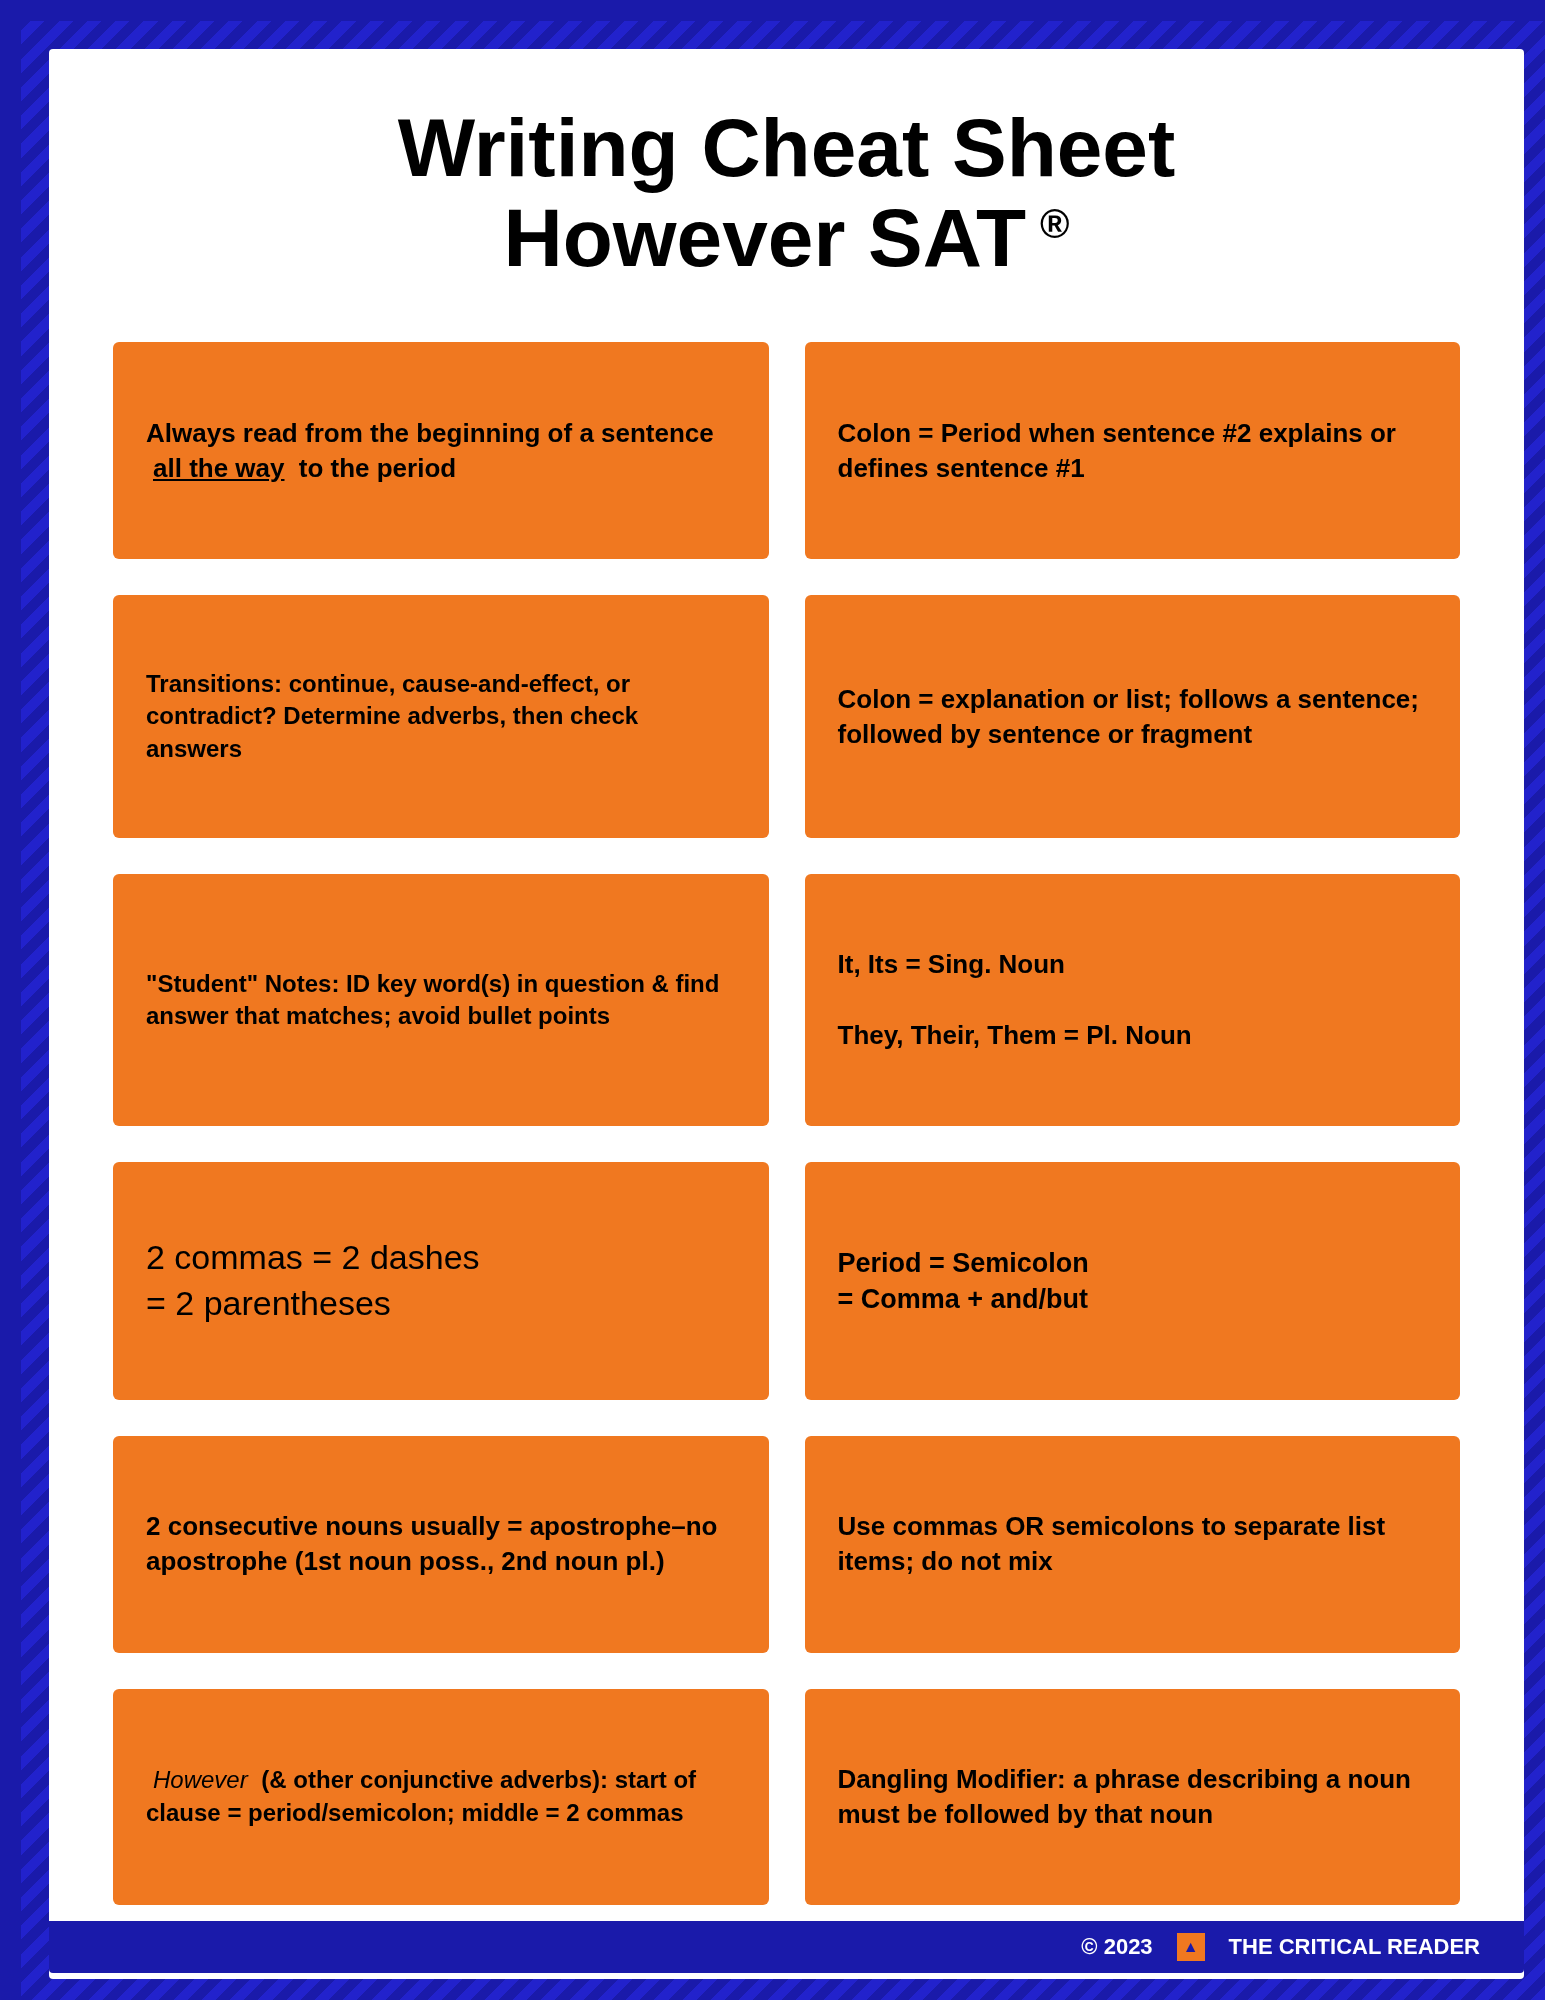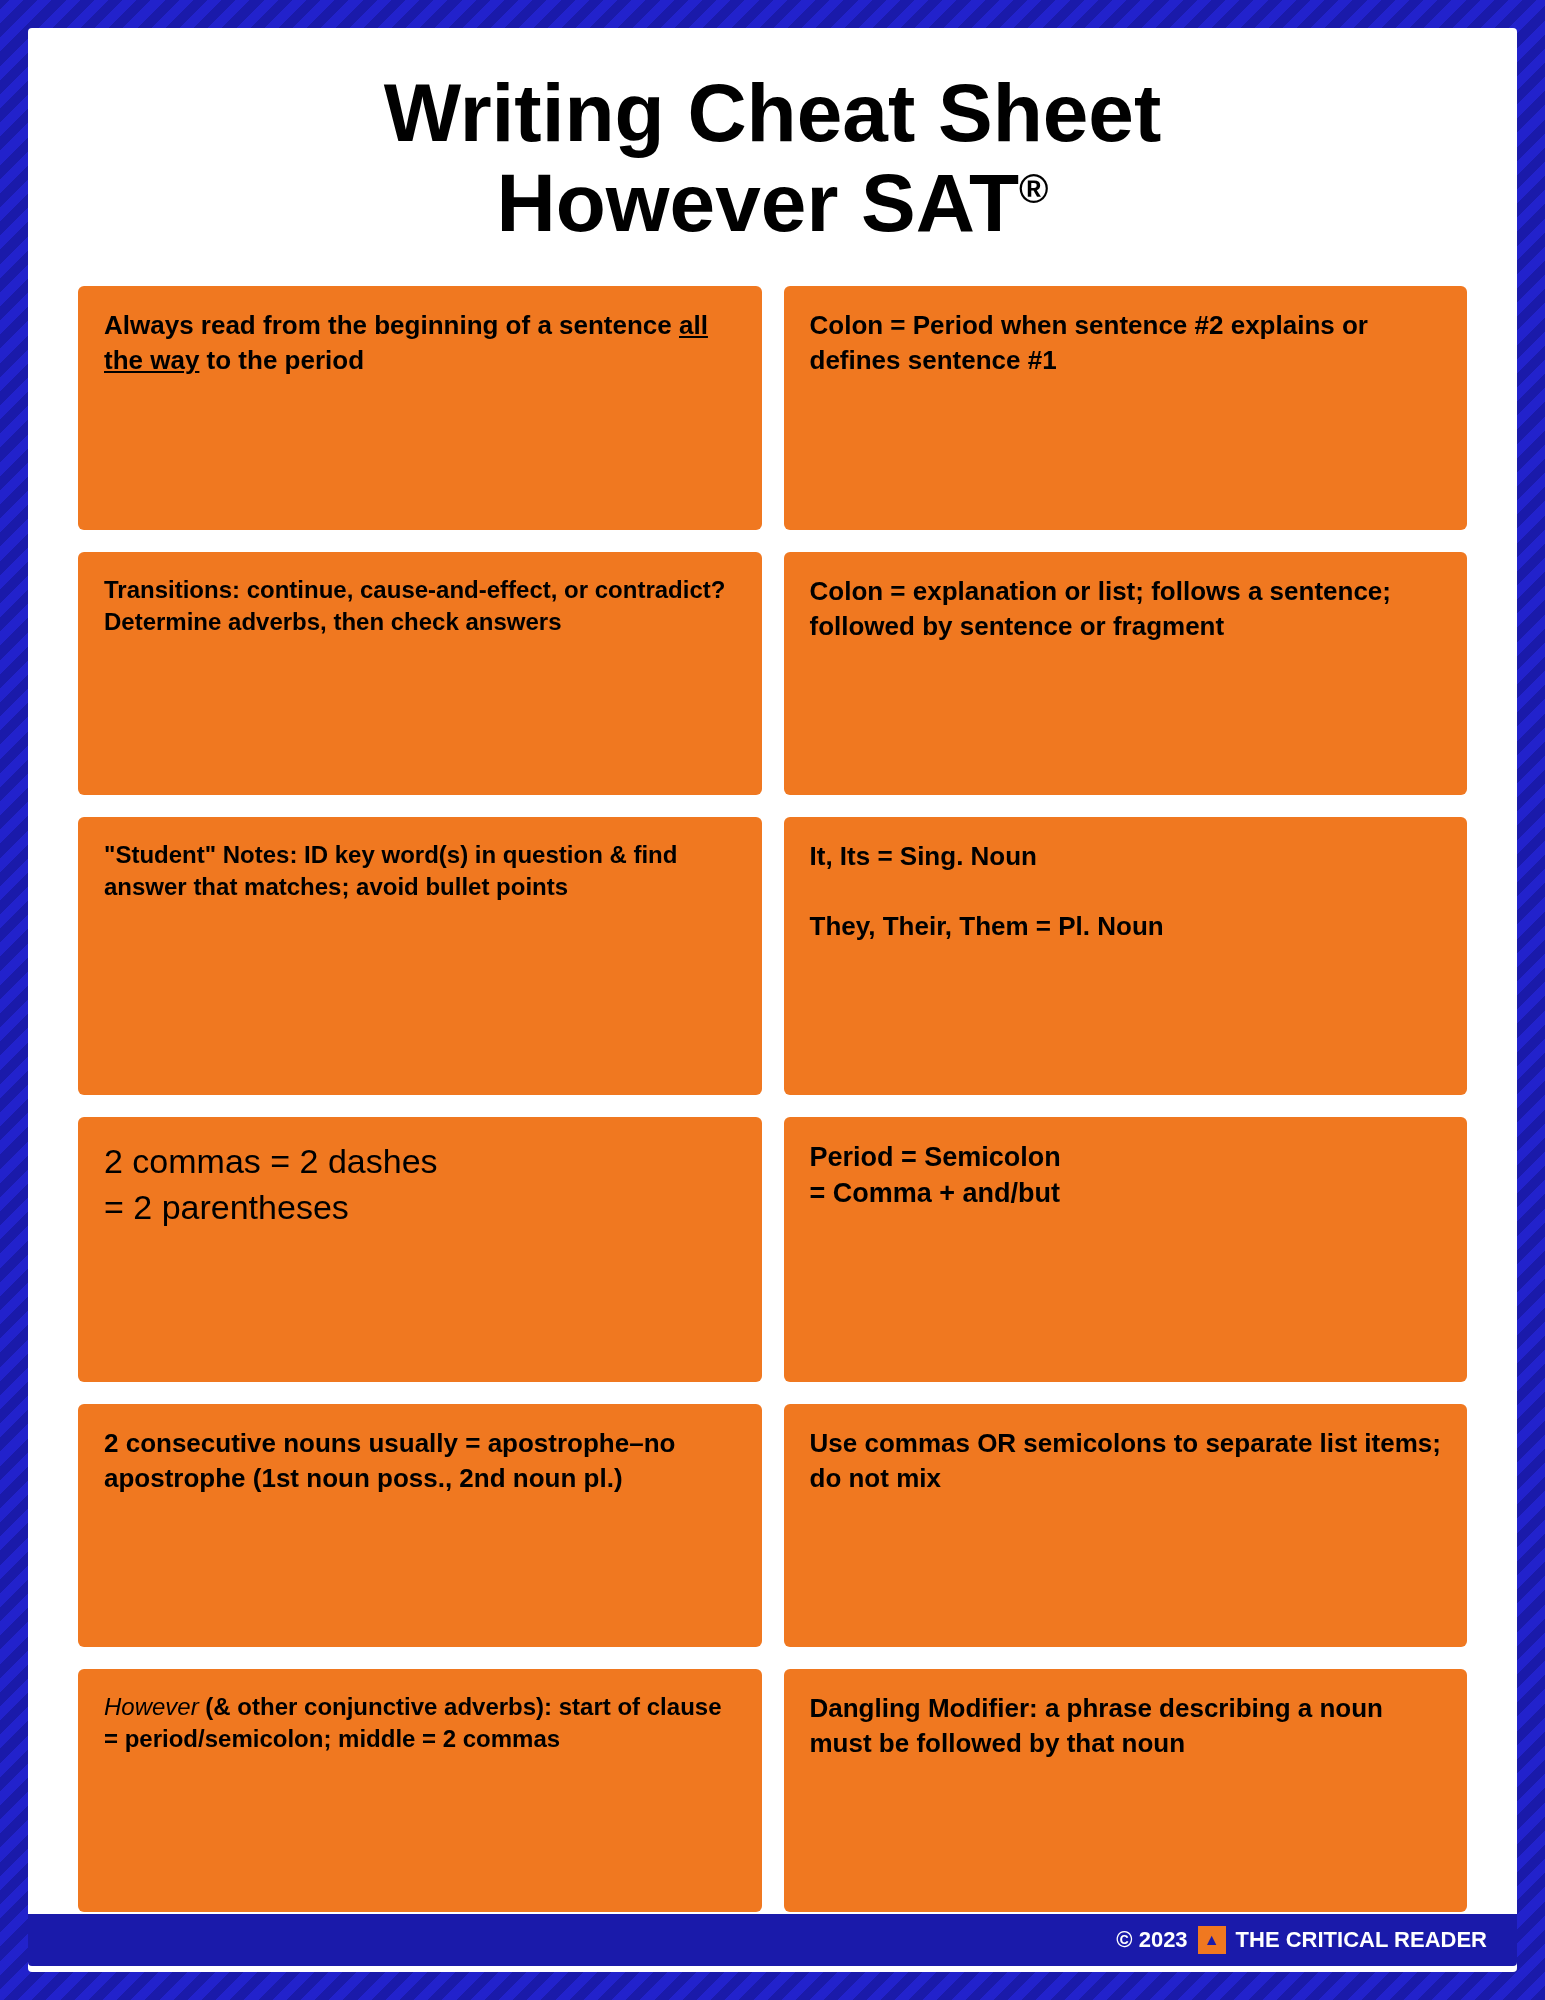--- a/index.html
+++ b/index.html
@@ -1,15 +1,15 @@
 <!DOCTYPE html>
 <html><head>
   <meta charset="utf-8">
   <style>
-    * { box-sizing: border-box; margin: 0; padding: 0; }
+    * { box-sizing: border-box; margin: 7px; padding: 0; }
 
     body {
       width: 1545px;
       height: 2000px;
       background: #1a1aaa;
       font-family: Arial, sans-serif;
       overflow: hidden;
       position: relative;
     }
 
@@ -57,20 +57,21 @@
       grid-template-columns: 1fr 1fr;
       gap: 22px;
       flex: 1;
     }
 
     .card {
       background: #f07820;
       border-radius: 6px;
       padding: 22px 26px;
       display: flex;
+      align-items: center;
     }
 
     .card-text {
       font-size: 26px;
       font-weight: 700;
       color: #000000;
       line-height: 1.35;
     }
 
     .card-text .underline {

